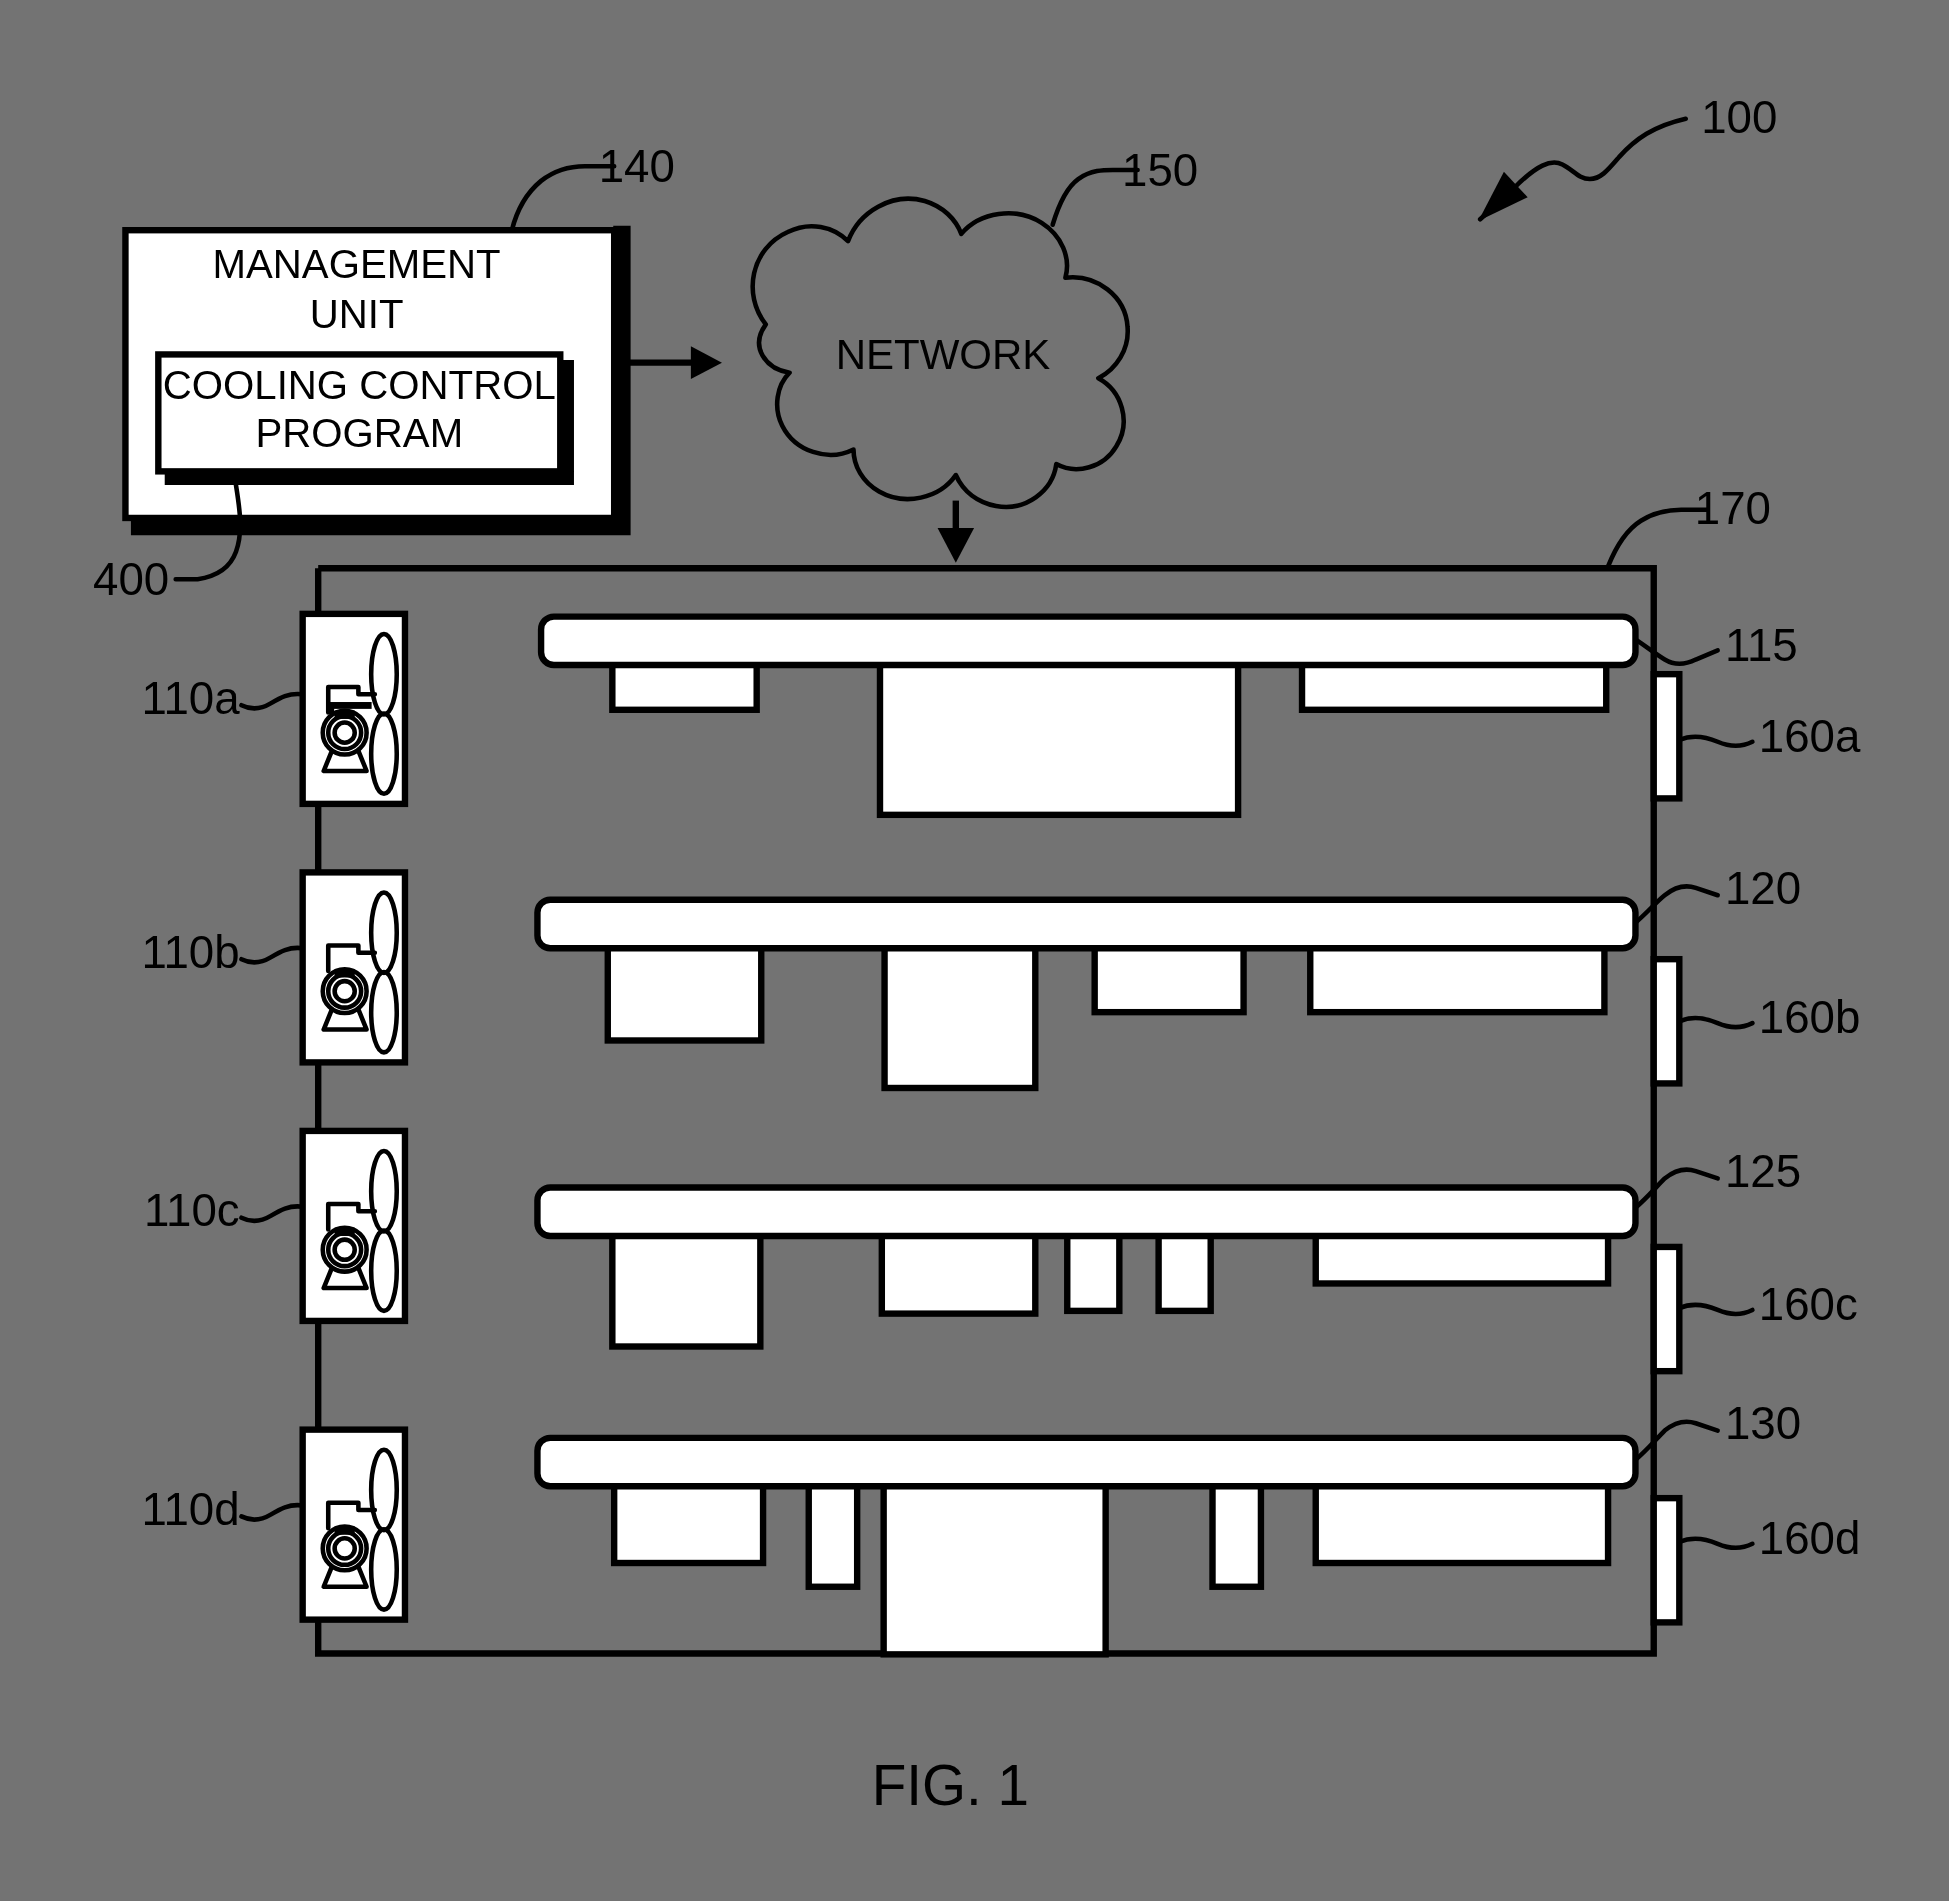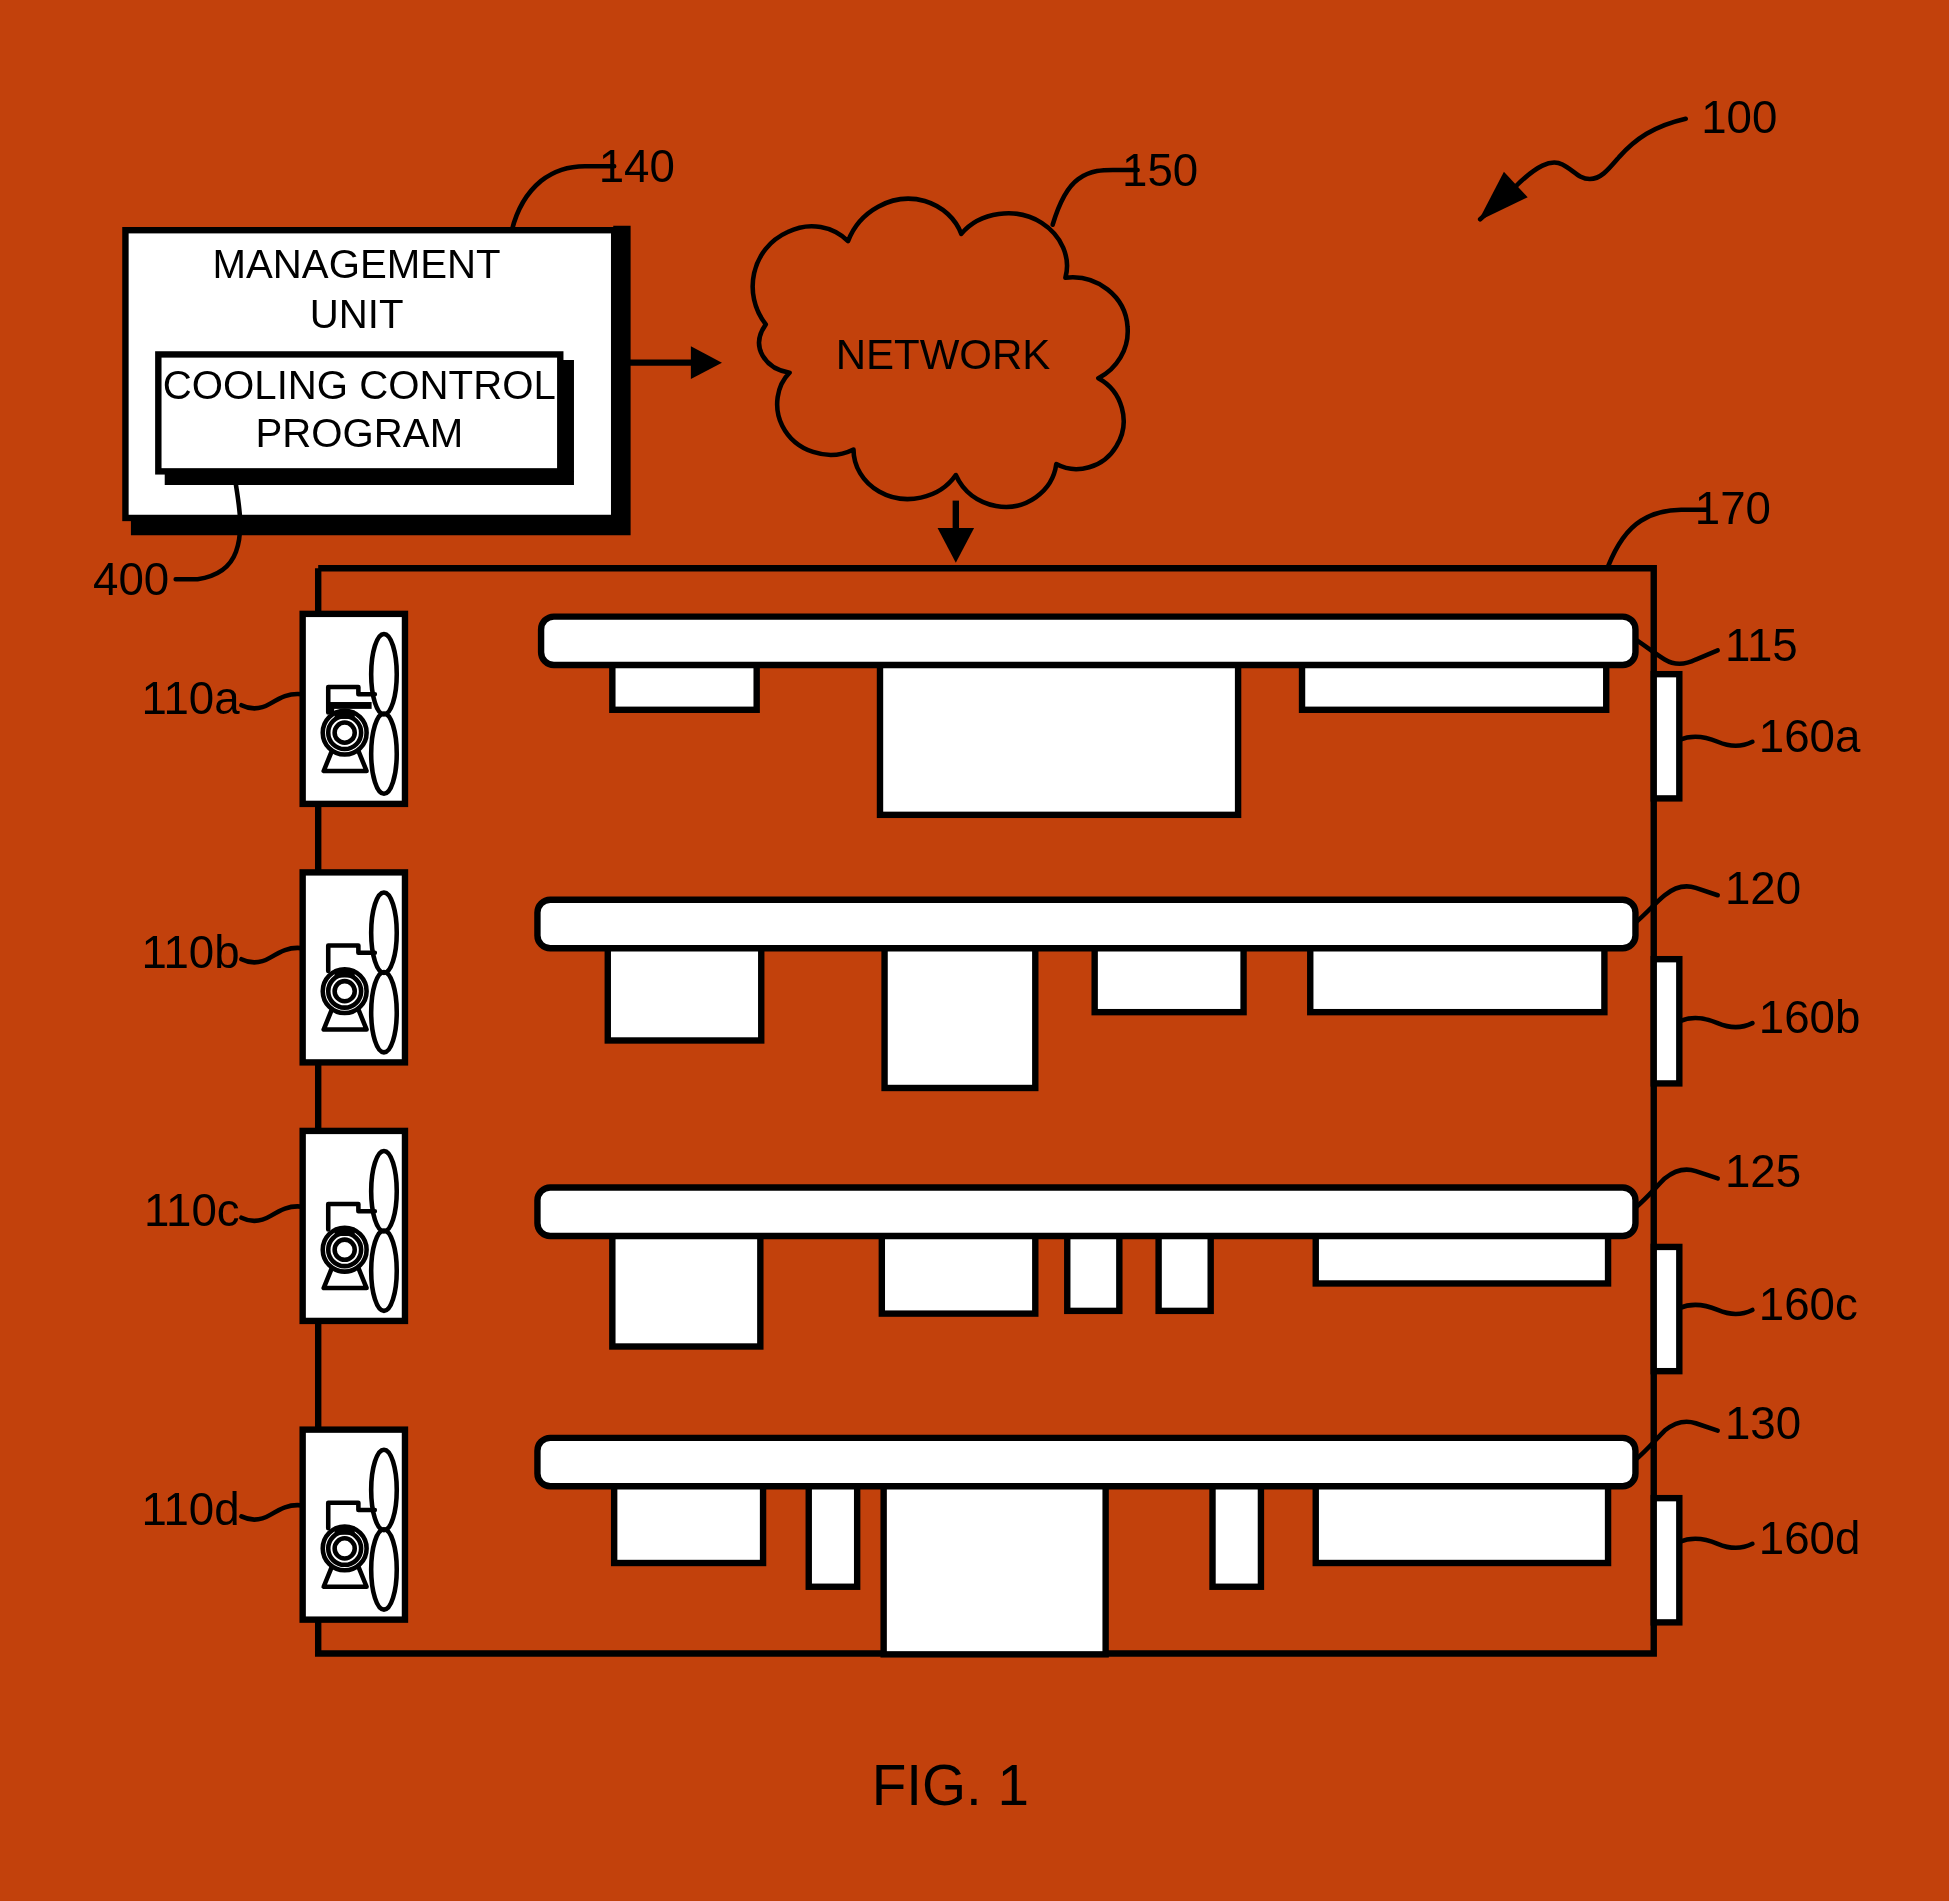--- a/index.html
+++ b/index.html
@@ -10,21 +10,21 @@
   body {
     width: 1950px;
     height: 1901px;
     font-family: "Liberation Sans", sans-serif;
     overflow: hidden;
   }
   #figure-root {
     position: relative;
     width: 1950px;
     height: 1901px;
-    background: #c2410c;
+    background: #737373;
   }
   svg.figure-svg {
     display: block;
     width: 1950px;
     height: 1901px;
   }
   .stroke-shape {
     fill: none;
     stroke: #000000;
     stroke-width: 7;

